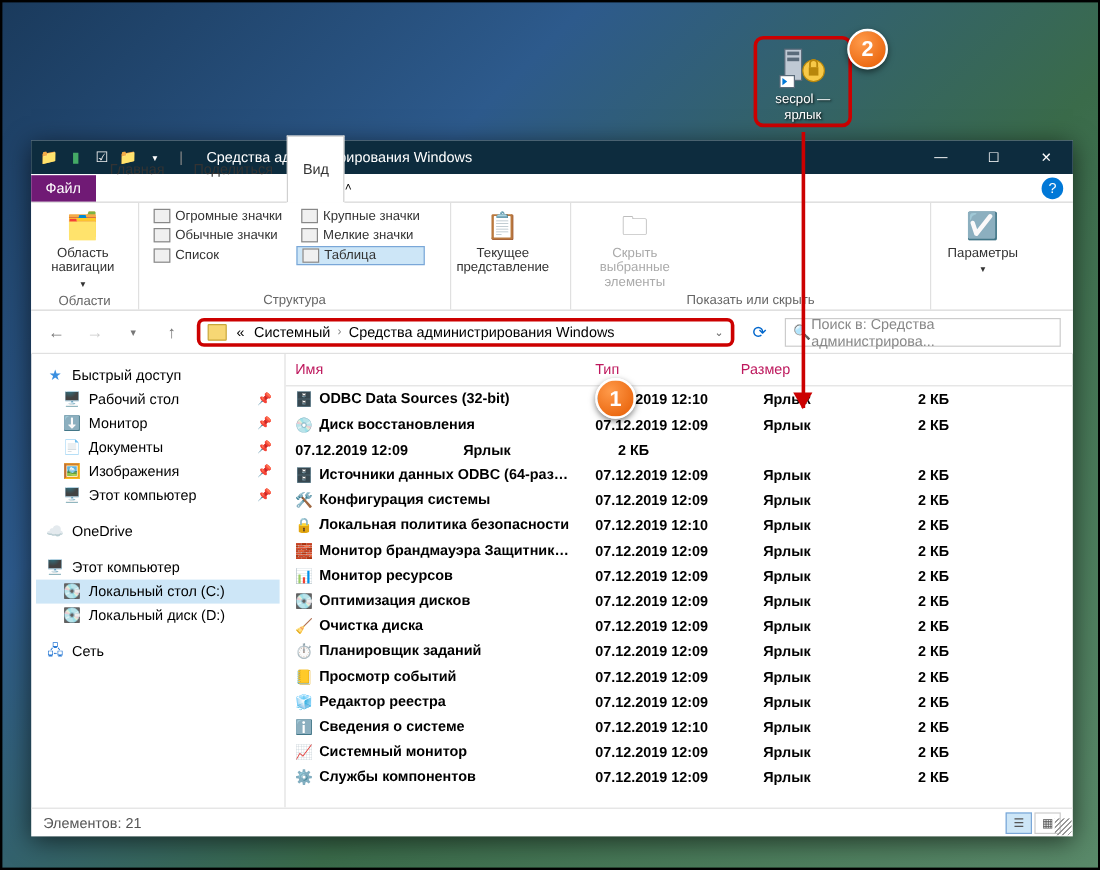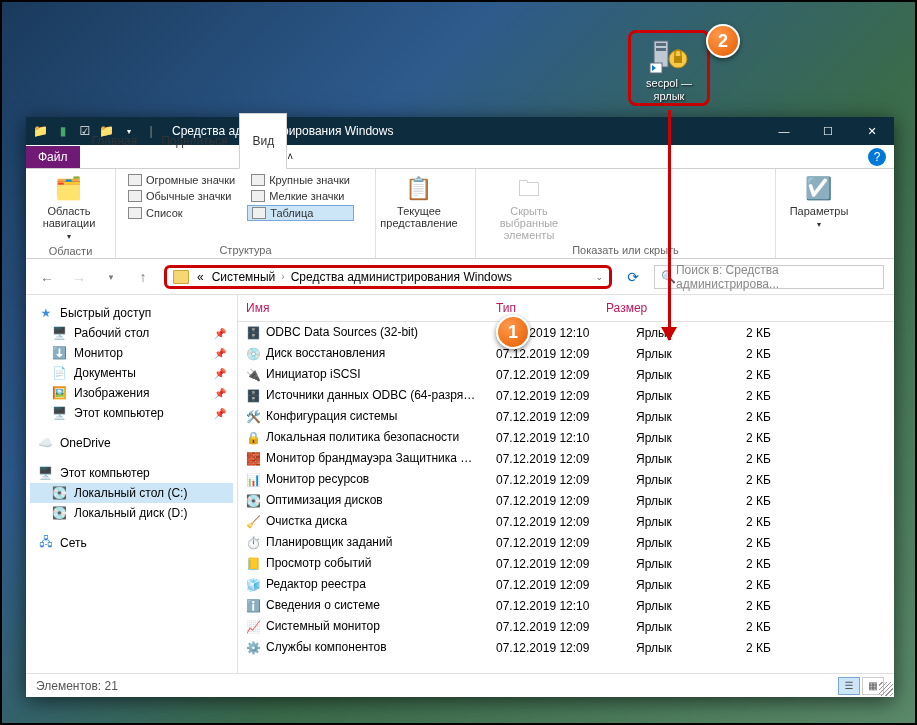--- a/index.html
+++ b/index.html
@@ -62,23 +62,23 @@
   .side-item.sel { background: #cde6f7; }
   .side-item .pin { color: #5a8fc7; margin-left: auto; font-size: 10px; }
   .side-ico { width: 16px; height: 14px; display: inline-flex; align-items: center; justify-content: center; font-size: 12px; }
   
   .listarea { flex: 1; display: flex; flex-direction: column; overflow: hidden; }
   .listhead { display: flex; border-bottom: 1px solid #e0e0e0; font-size: 12px; color: #be185d; }
   .listhead div { padding: 6px 8px; }
   .col-name { width: 250px; }
   .col-date { width: 140px; }
   .col-type { width: 110px; }
-  .col-size { width: 80px; text-align: left; }
+  .col-size { width: 80px; text-align: center; }
   .listbody { flex: 1; overflow-y: auto; font-size: 12px; }
-  .row { display: flex; align-items: center; height: 21px; }
+  .row { display: flex; align-items: center; height: 21px; font-weight: bold; }
   .row .cell { padding: 0 8px; white-space: nowrap; overflow: hidden; text-overflow: ellipsis; }
   .row .ico { width: 16px; height: 16px; margin-right: 4px; display: inline-flex; align-items: center; justify-content: center; font-size: 12px; vertical-align: middle; }
   
   .statusbar { height: 24px; border-top: 1px solid #e0e0e0; display: flex; align-items: center; padding: 0 10px; font-size: 12px; color: #555; }
   .statusbar .viewbtns { margin-left: auto; display: flex; gap: 2px; }
   .statusbar .viewbtns div { width: 22px; height: 18px; border: 1px solid #ccc; display: flex; align-items: center; justify-content: center; font-size: 10px; }
   .statusbar .viewbtns div.act { background: #cde6f7; border-color: #7aa7d8; }
   
   .resize-grip { position: absolute; right: 1px; bottom: 1px; width: 14px; height: 14px; background: repeating-linear-gradient(135deg, transparent 0 2px, #999 2px 3px); }
   
@@ -302,21 +302,20 @@
             <div class="cell col-type">Ярлык</div>
             <div class="cell col-size">2 КБ</div>
           </div>
           <div class="row">
             <div class="cell col-name"><span class="ico">💿</span>Диск восстановления</div>
             <div class="cell col-date">07.12.2019 12:09</div>
             <div class="cell col-type">Ярлык</div>
             <div class="cell col-size">2 КБ</div>
           </div>
           <div class="row">
-            <div class="cell col-name"><span class="ico">🔌</span>Инициатор iSCSI</div>
             <div class="cell col-date">07.12.2019 12:09</div>
             <div class="cell col-type">Ярлык</div>
             <div class="cell col-size">2 КБ</div>
           </div>
           <div class="row">
             <div class="cell col-name"><span class="ico">🗄️</span>Источники данных ODBC (64-разрядна...</div>
             <div class="cell col-date">07.12.2019 12:09</div>
             <div class="cell col-type">Ярлык</div>
             <div class="cell col-size">2 КБ</div>
           </div>

